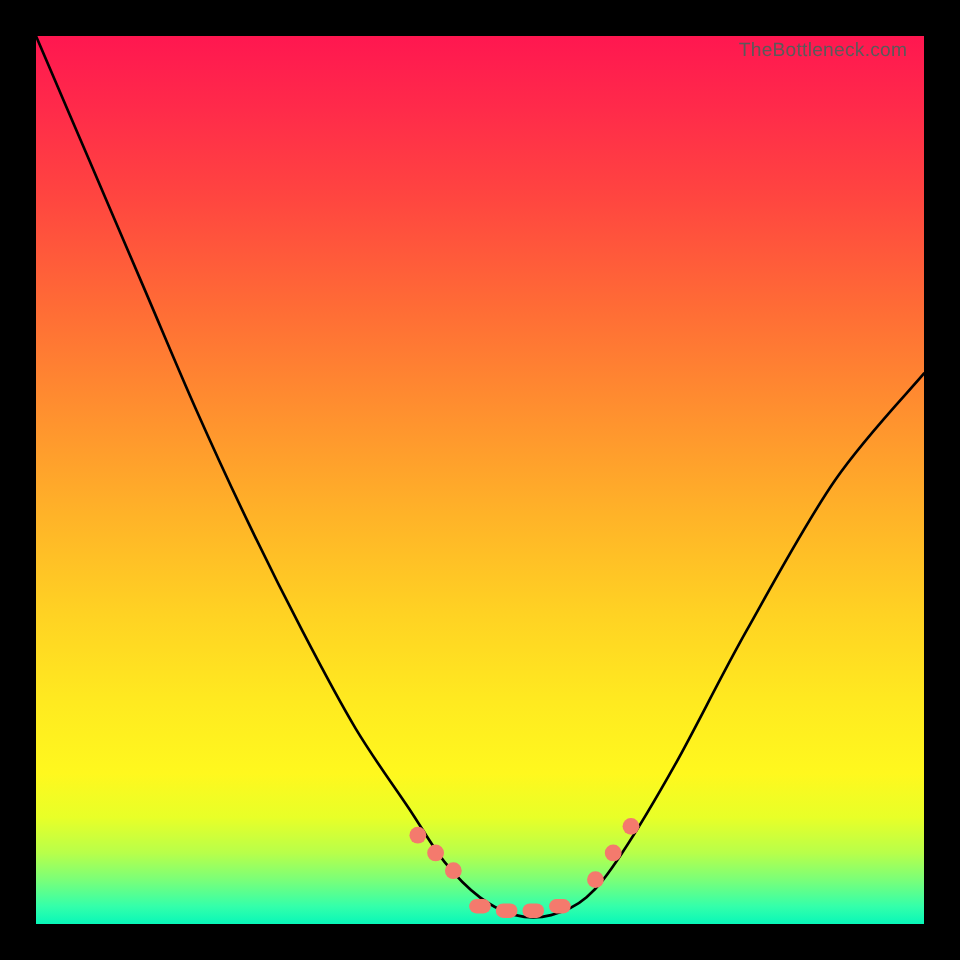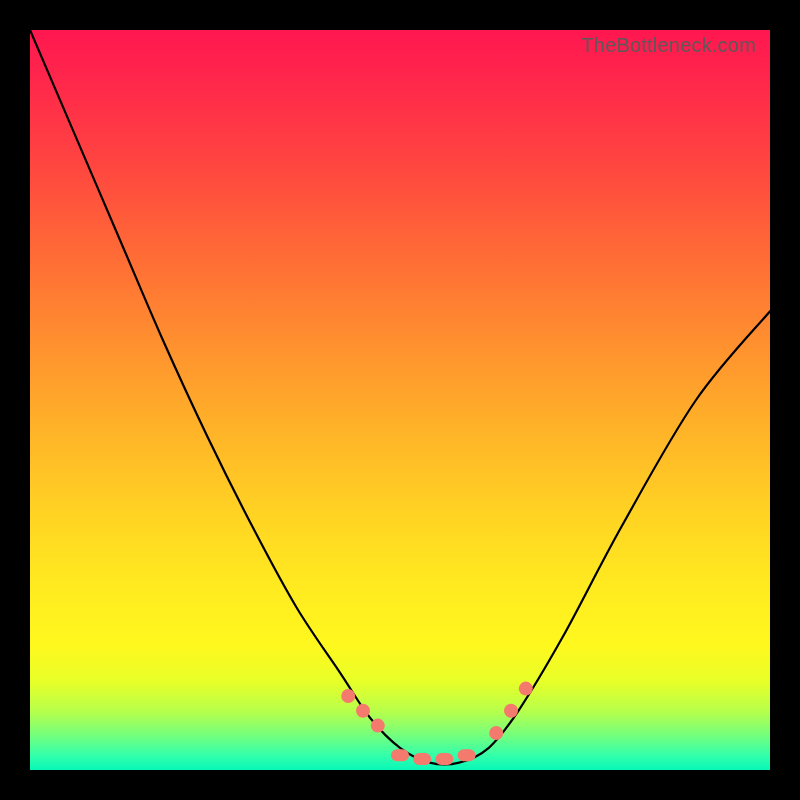--- a/index.html
+++ b/index.html
@@ -38,21 +38,21 @@
       #7bff78 95%,
       #34ffaa 98%,
       #08f7b9 100%
     );
   }
   .watermark {
     position: absolute;
     top: 4px;
     right: 14px;
     color: #5a5a5a;
-    font-size: 20px;
+    font-size: 16px;
     font-weight: 500;
     letter-spacing: 0.2px;
     user-select: none;
   }
   svg.curve {
     position: absolute;
     left: 0;
     top: 0;
     width: 740px;
     height: 740px;

